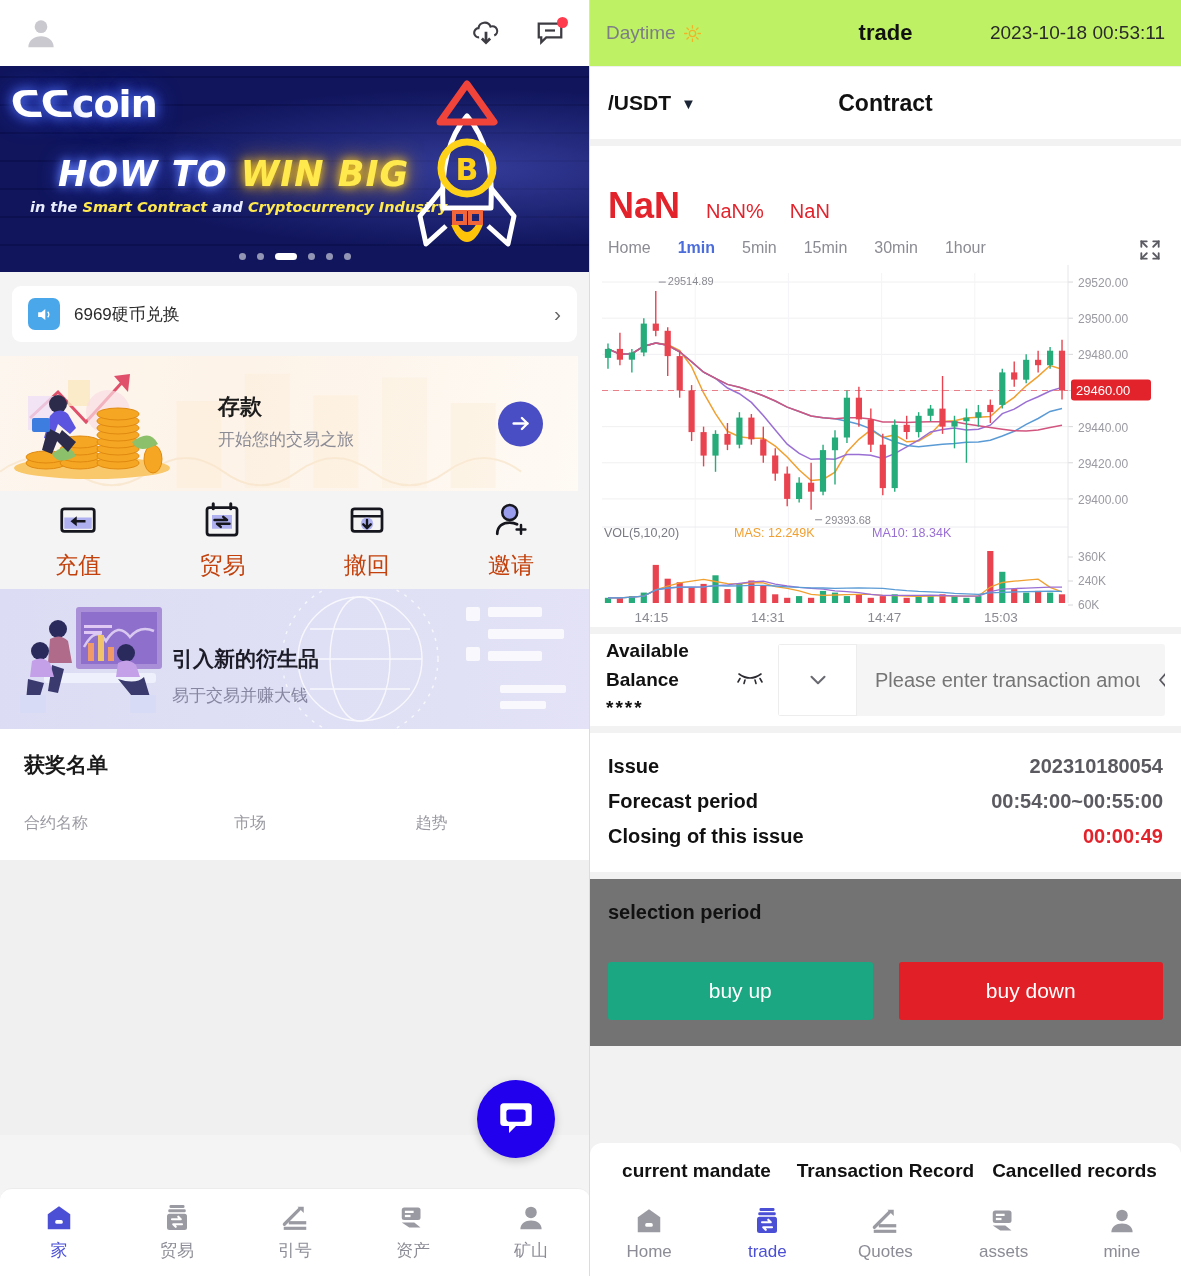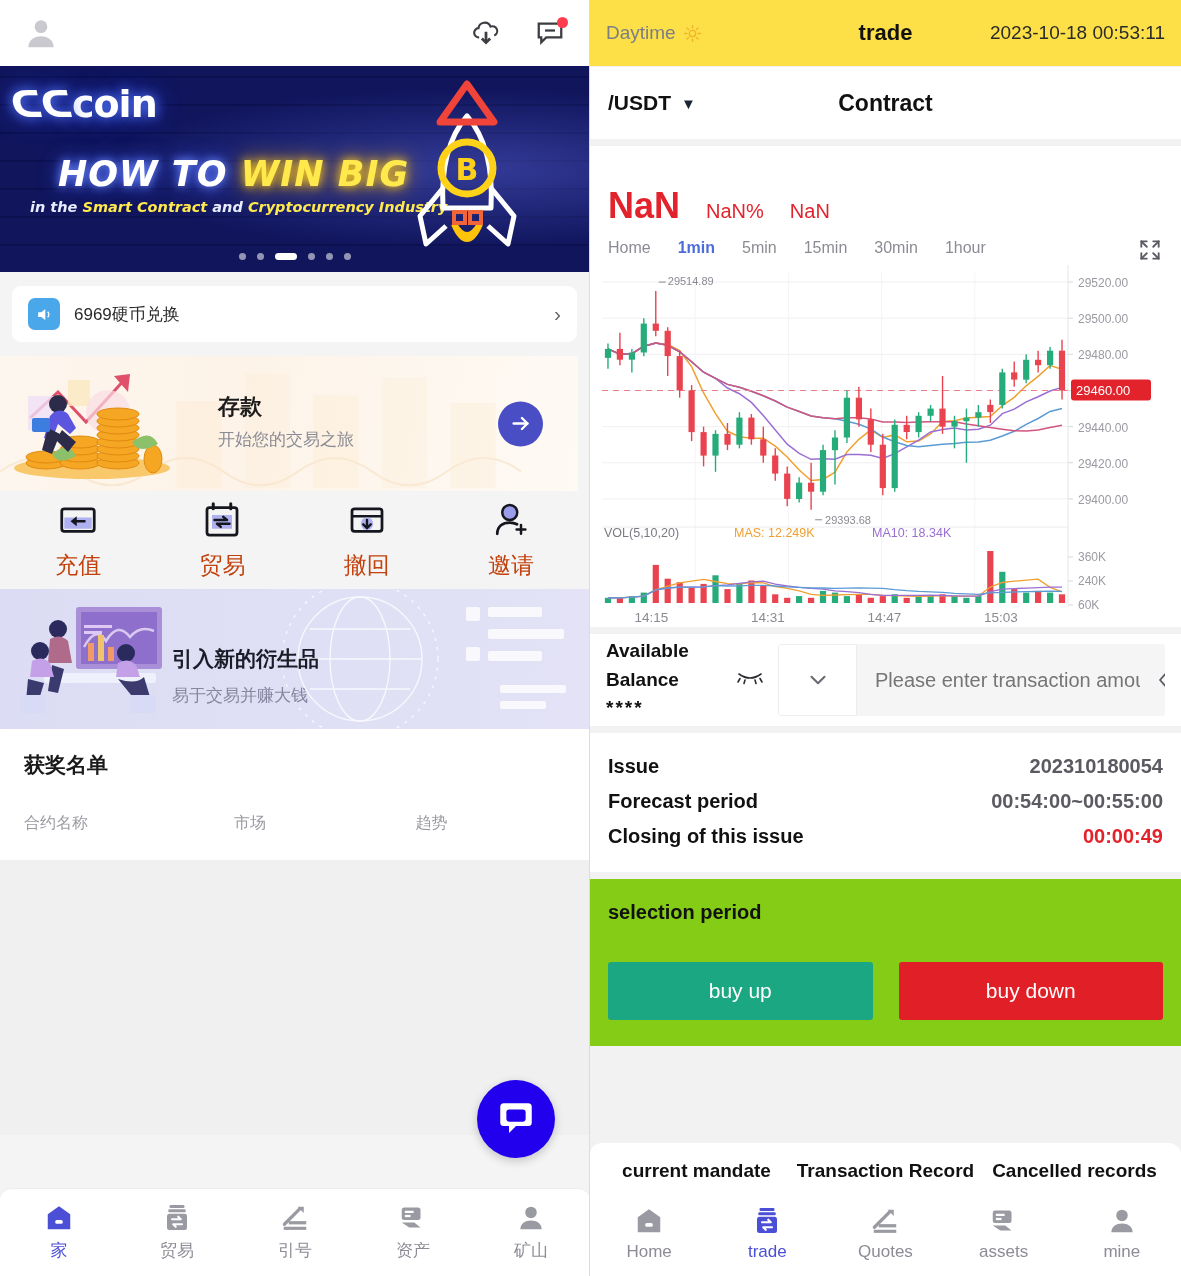--- a/index.html
+++ b/index.html
@@ -122,21 +122,21 @@
   .tab{ display:flex; flex-direction:column; align-items:center; gap:6px; width:96px; }
   .tab-label{ font-size:17px; color:#8c8c96; }
   .tab.active .tab-label{ color:#4b4fd6; }
 
   
   .right-panel{
     width:591px; height:1276px; background:#f2f2f2;
     position:relative; overflow:hidden;
   }
   .rp-topbar{
-    height:66px; background:#fde047; display:flex; align-items:center;
+    height:66px; background:#bef264; display:flex; align-items:center;
     padding:0 16px; position:relative;
   }
   .daytime{ font-size:19px; color:#7d7d85; display:flex; align-items:center; gap:7px; }
   .rp-title{
     position:absolute; left:0; right:0; text-align:center;
     font-size:22px; font-weight:bold; color:#111; pointer-events:none;
   }
   .rp-clock{ margin-left:auto; font-size:19px; color:#2a2a2a; z-index:2; }
 
   .rp-sub{
@@ -183,21 +183,21 @@
     font-family:"Liberation Sans", sans-serif;
   }
   .amt-clear{ width:66px; display:flex; align-items:center; justify-content:center; }
 
   .info-block{ background:#fff; margin-top:7px; padding:16px 18px 18px; }
   .info-row{ display:flex; justify-content:space-between; align-items:center; padding:6px 0; }
   .info-key{ font-size:20px; font-weight:bold; color:#111; }
   .info-val{ font-size:20px; color:#5a5a60; font-weight:bold; }
   .info-val.danger{ color:#e3232c; }
 
-  .sel-block{ background:#84cc16; margin-top:7px; padding:22px 18px 26px; }
+  .sel-block{ background:#737373; margin-top:7px; padding:22px 18px 26px; }
   .sel-title{ font-size:20px; font-weight:bold; color:#111; }
   .btn-row{ display:flex; gap:26px; margin-top:38px; }
   .btn{
     flex:1; height:58px; border:none; border-radius:3px; color:#fff;
     font-size:21px; cursor:pointer; font-family:"Liberation Sans", sans-serif;
   }
   .btn-up{ background:#1aa782; }
   .btn-down{ background:#e01f26; }
 
   .rp-bottom{

